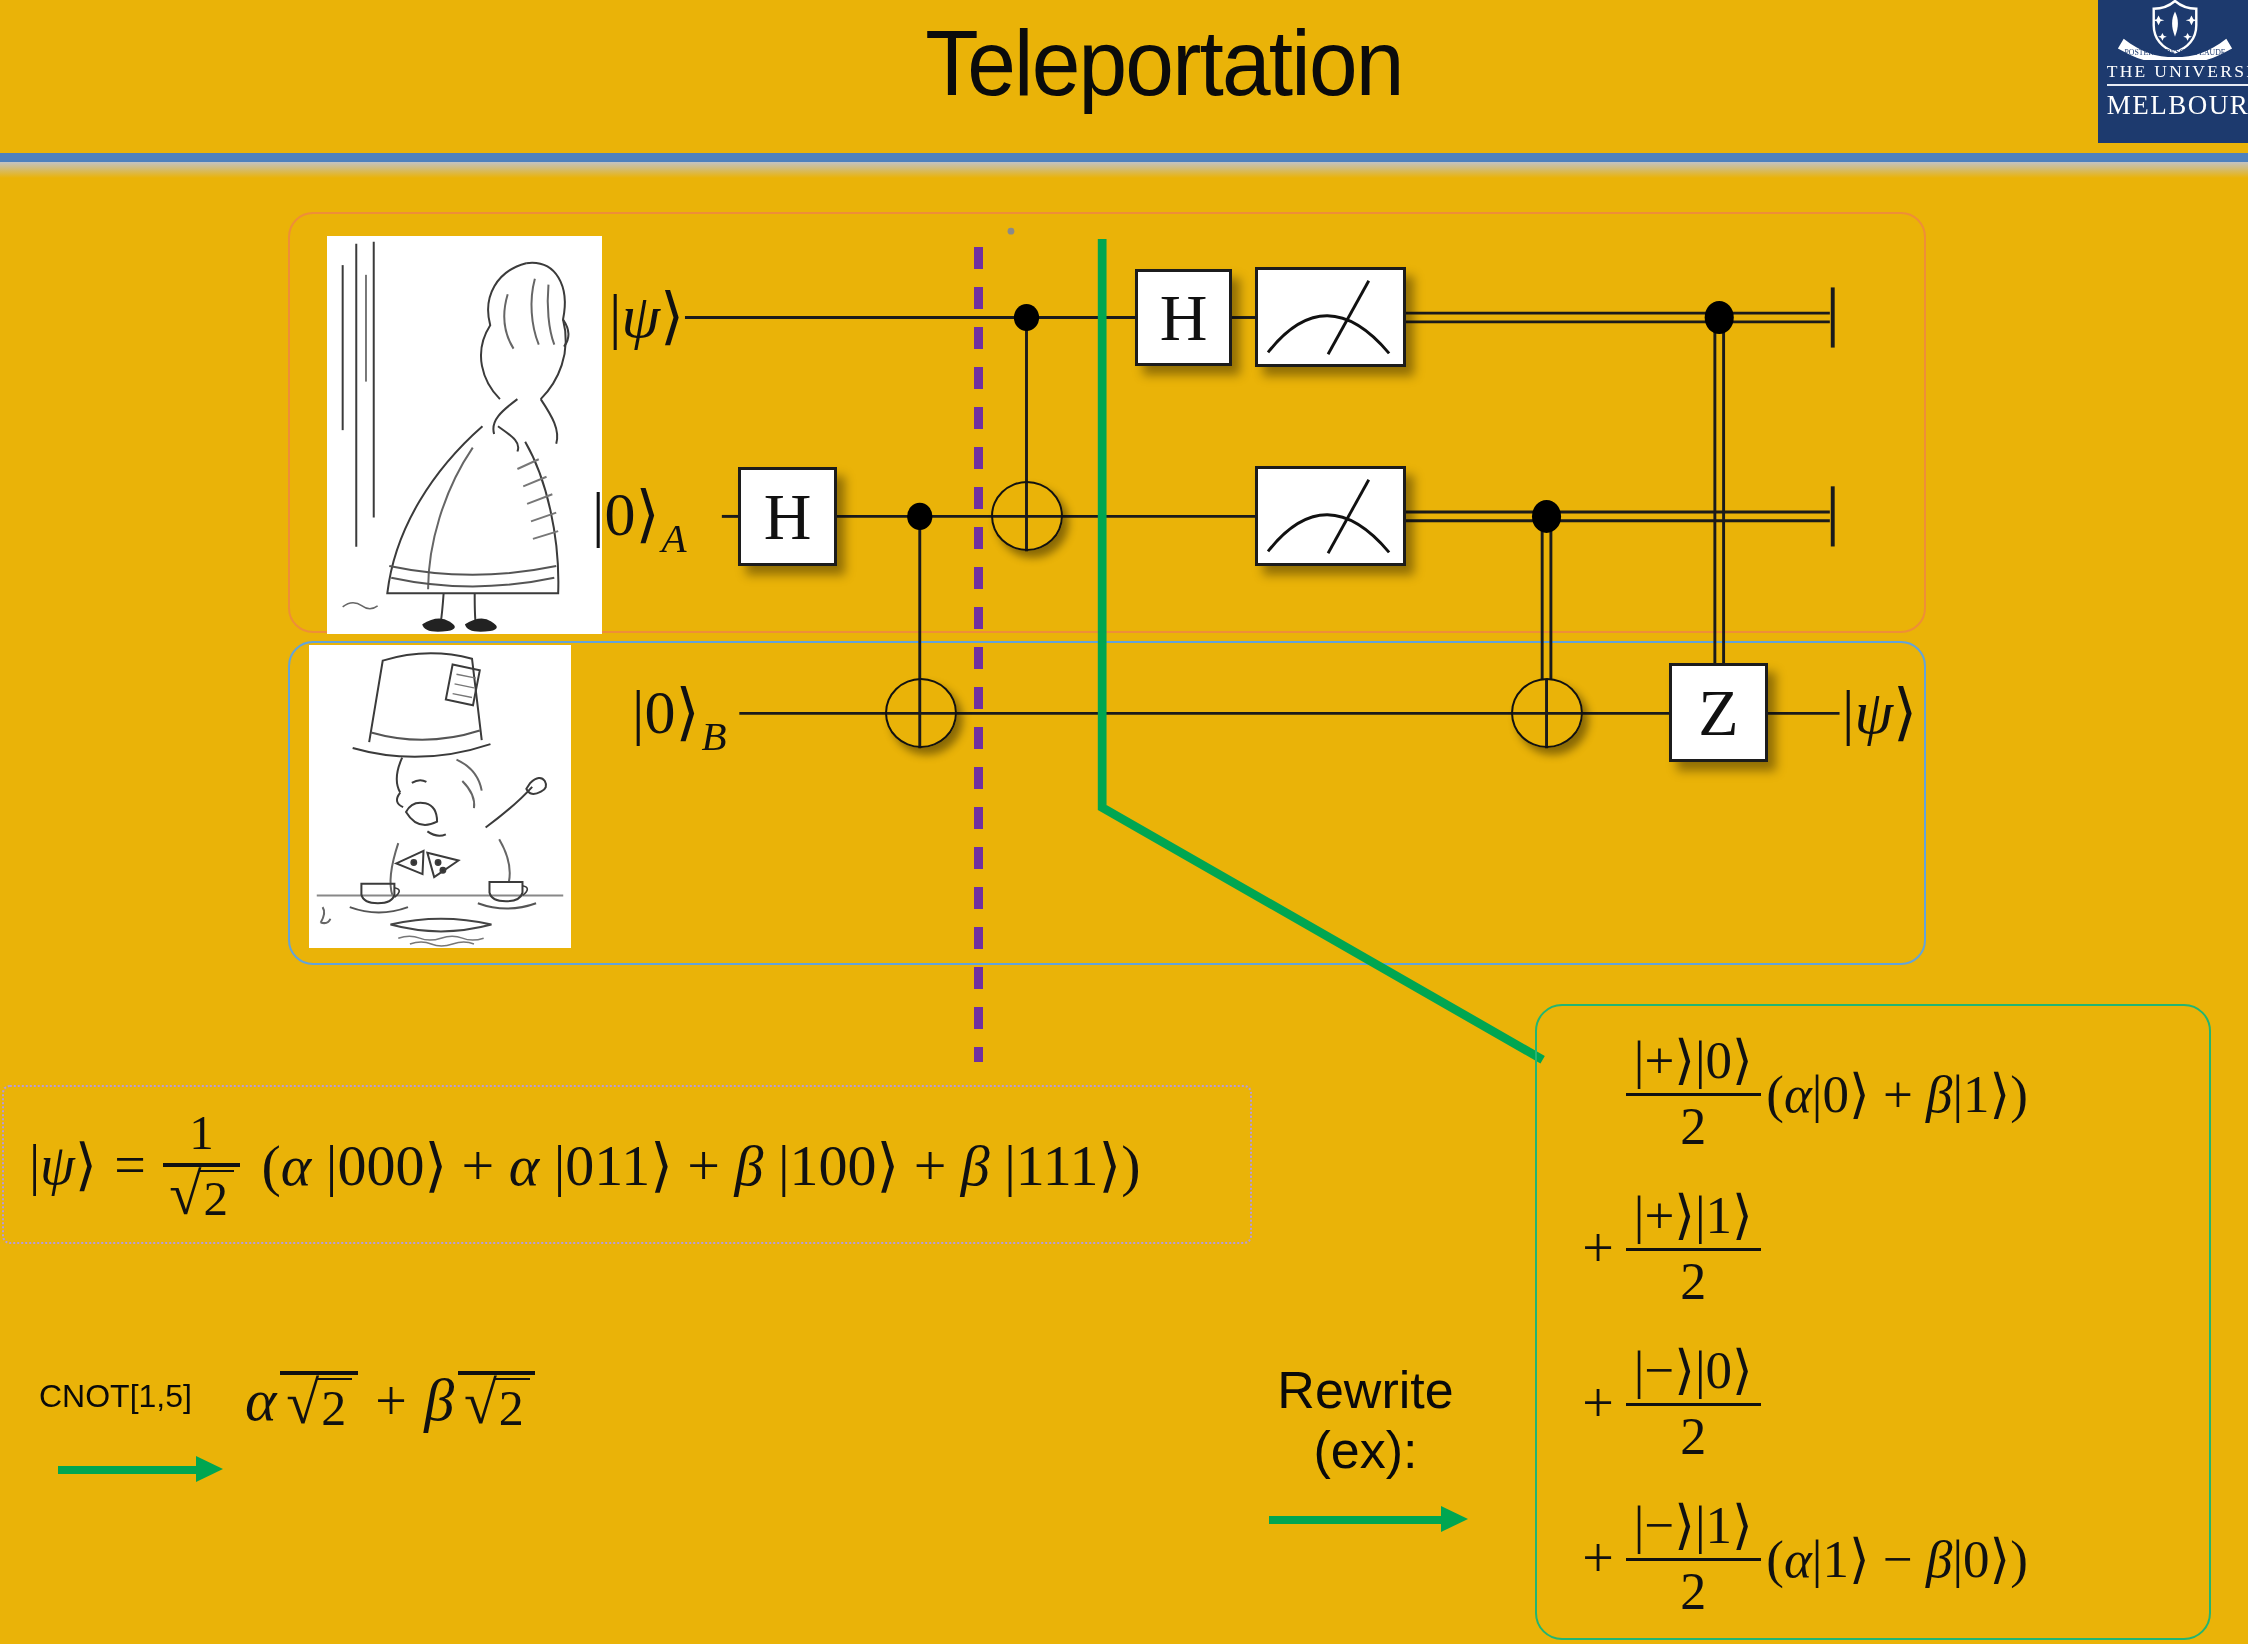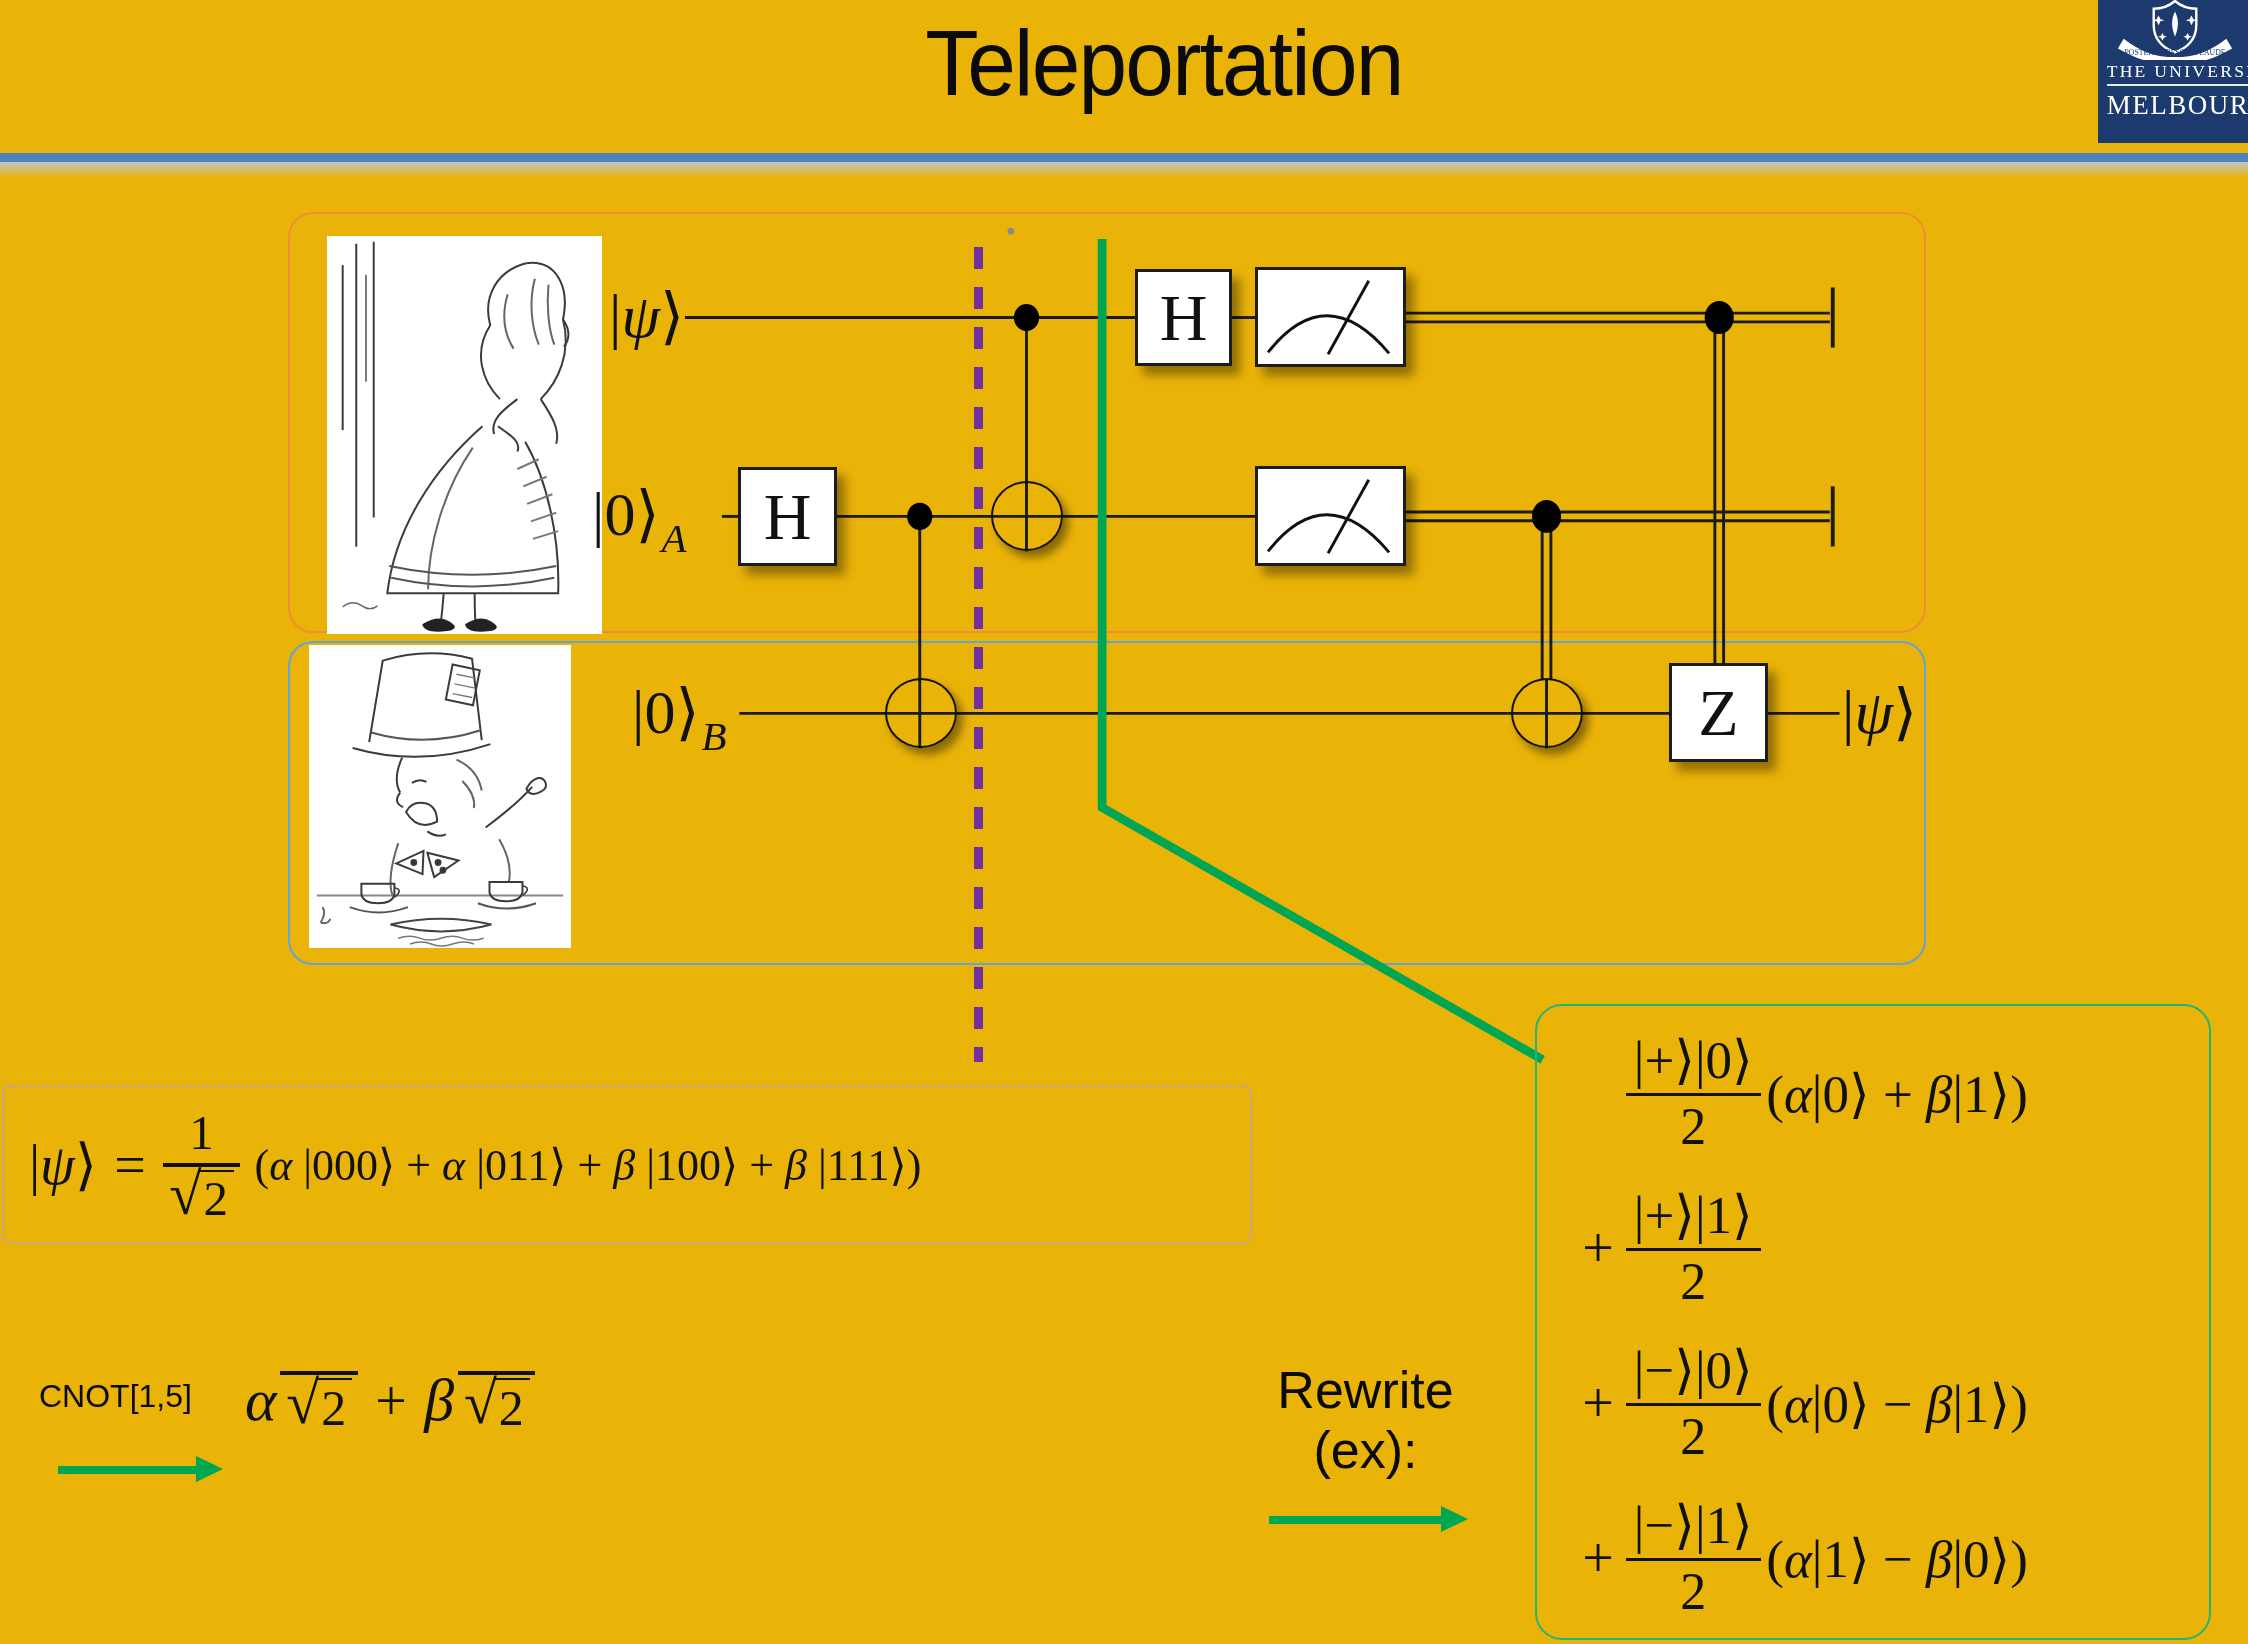--- a/index.html
+++ b/index.html
@@ -79,21 +79,21 @@
   .radical { font-size: 1.2em; line-height: .85; margin-right: -1.9px; }
   .radicand { border-top: 2.9px solid #111; padding: 2.9px 5.8px 0 3.9px; line-height: 1; }
 
   #stateBox { position: absolute; left: 1.9px; top: 1085px; width: 1250px; height: 159px;
               border: 2.9px dotted var(--dotted-box); border-radius: 7.8px;
               display: flex; align-items: center; padding-left: 25px; }
   #stateBox .lhs { font-size: 56px; }
   #stateBox .eq  { font-size: 56px; margin: 0 17.5px; }
   #stateBox .fnum { font-size: 49px; }
   #stateBox .fden { font-size: 49px; }
-  #stateBox .rhs { font-size: 44px; margin-left: 15px; }
+  #stateBox .rhs { font-size: 58px; margin-left: 22px; }
 
   #cnotLabel { position: absolute; left: 39px; top: 1378px; font-size: 32px; color: #0a0a0a; }
   .garrow { position: absolute; height: 31px; }
   .garrow .shaft { position: absolute; left: 0; right: 23px; top: 11.6px; height: 8.7px; background: var(--green); }
   .garrow .head  { position: absolute; right: 0; top: 1.9px; width: 0; height: 0;
                    border-left: 27px solid var(--green); border-top: 13.6px solid transparent; border-bottom: 13.6px solid transparent; }
   #arrow1 { left: 58px; top: 1454px; width: 165px; }
   #arrow2 { left: 1269px; top: 1504px; width: 199px; }
 
   #midEq { position: absolute; left: 245px; top: 1366px; display: flex; align-items: center; }
@@ -347,21 +347,20 @@
         <span class="math fden">2</span>
       </span>
     </div>
     <div class="brow">
       <span class="math bsign">+</span>
       <span class="frac">
         <span class="math fnum">|−⟩|0⟩</span>
         <span class="fbar"></span>
         <span class="math fden">2</span>
       </span>
-      <span class="math brest">(<span class="gvar">α</span>|0⟩ − <span class="gvar">β</span>|1⟩)</span>
     </div>
     <div class="brow">
       <span class="math bsign">+</span>
       <span class="frac">
         <span class="math fnum">|−⟩|1⟩</span>
         <span class="fbar"></span>
         <span class="math fden">2</span>
       </span>
       <span class="math brest">(<span class="gvar">α</span>|1⟩ − <span class="gvar">β</span>|0⟩)</span>
     </div>

